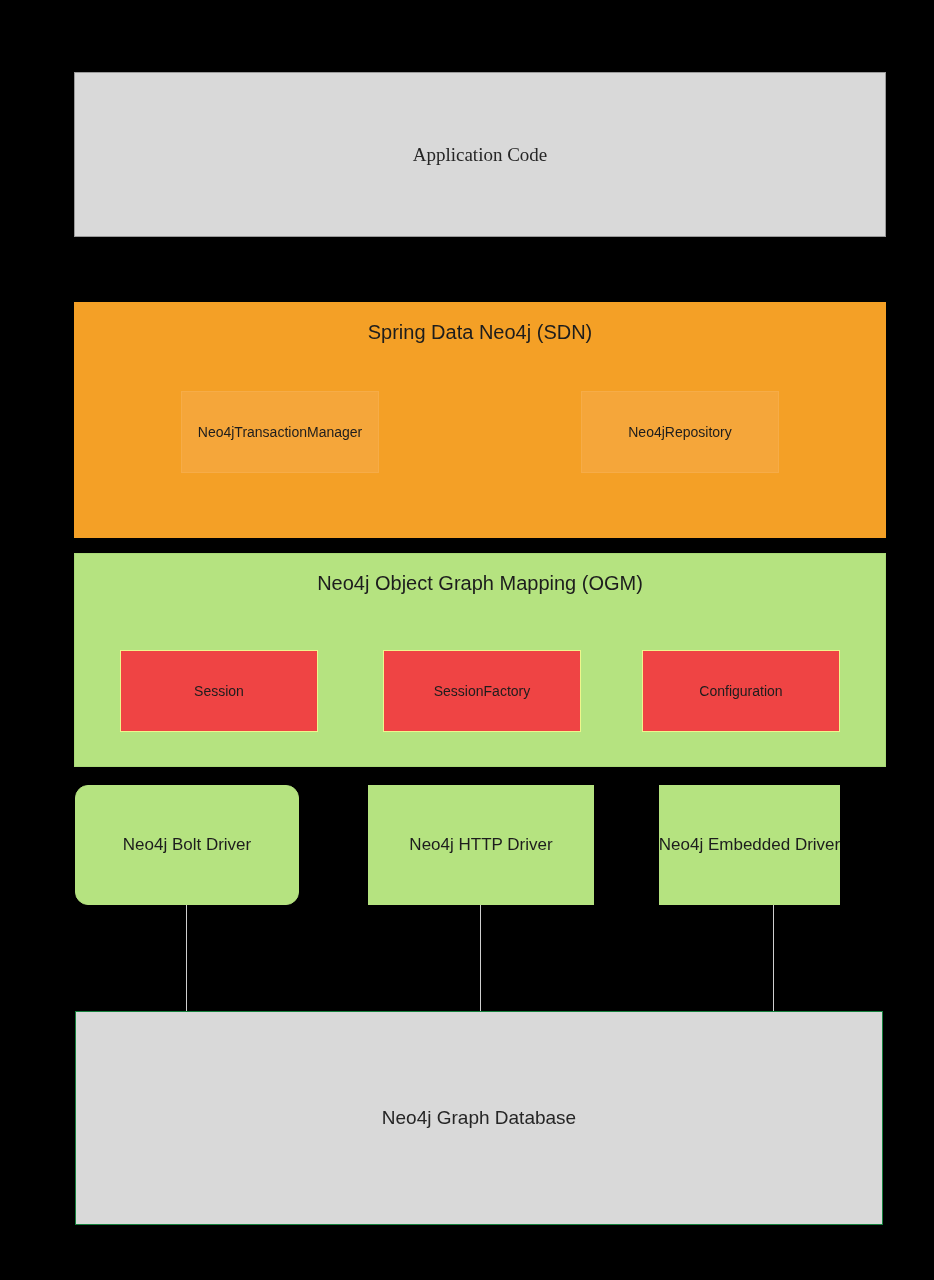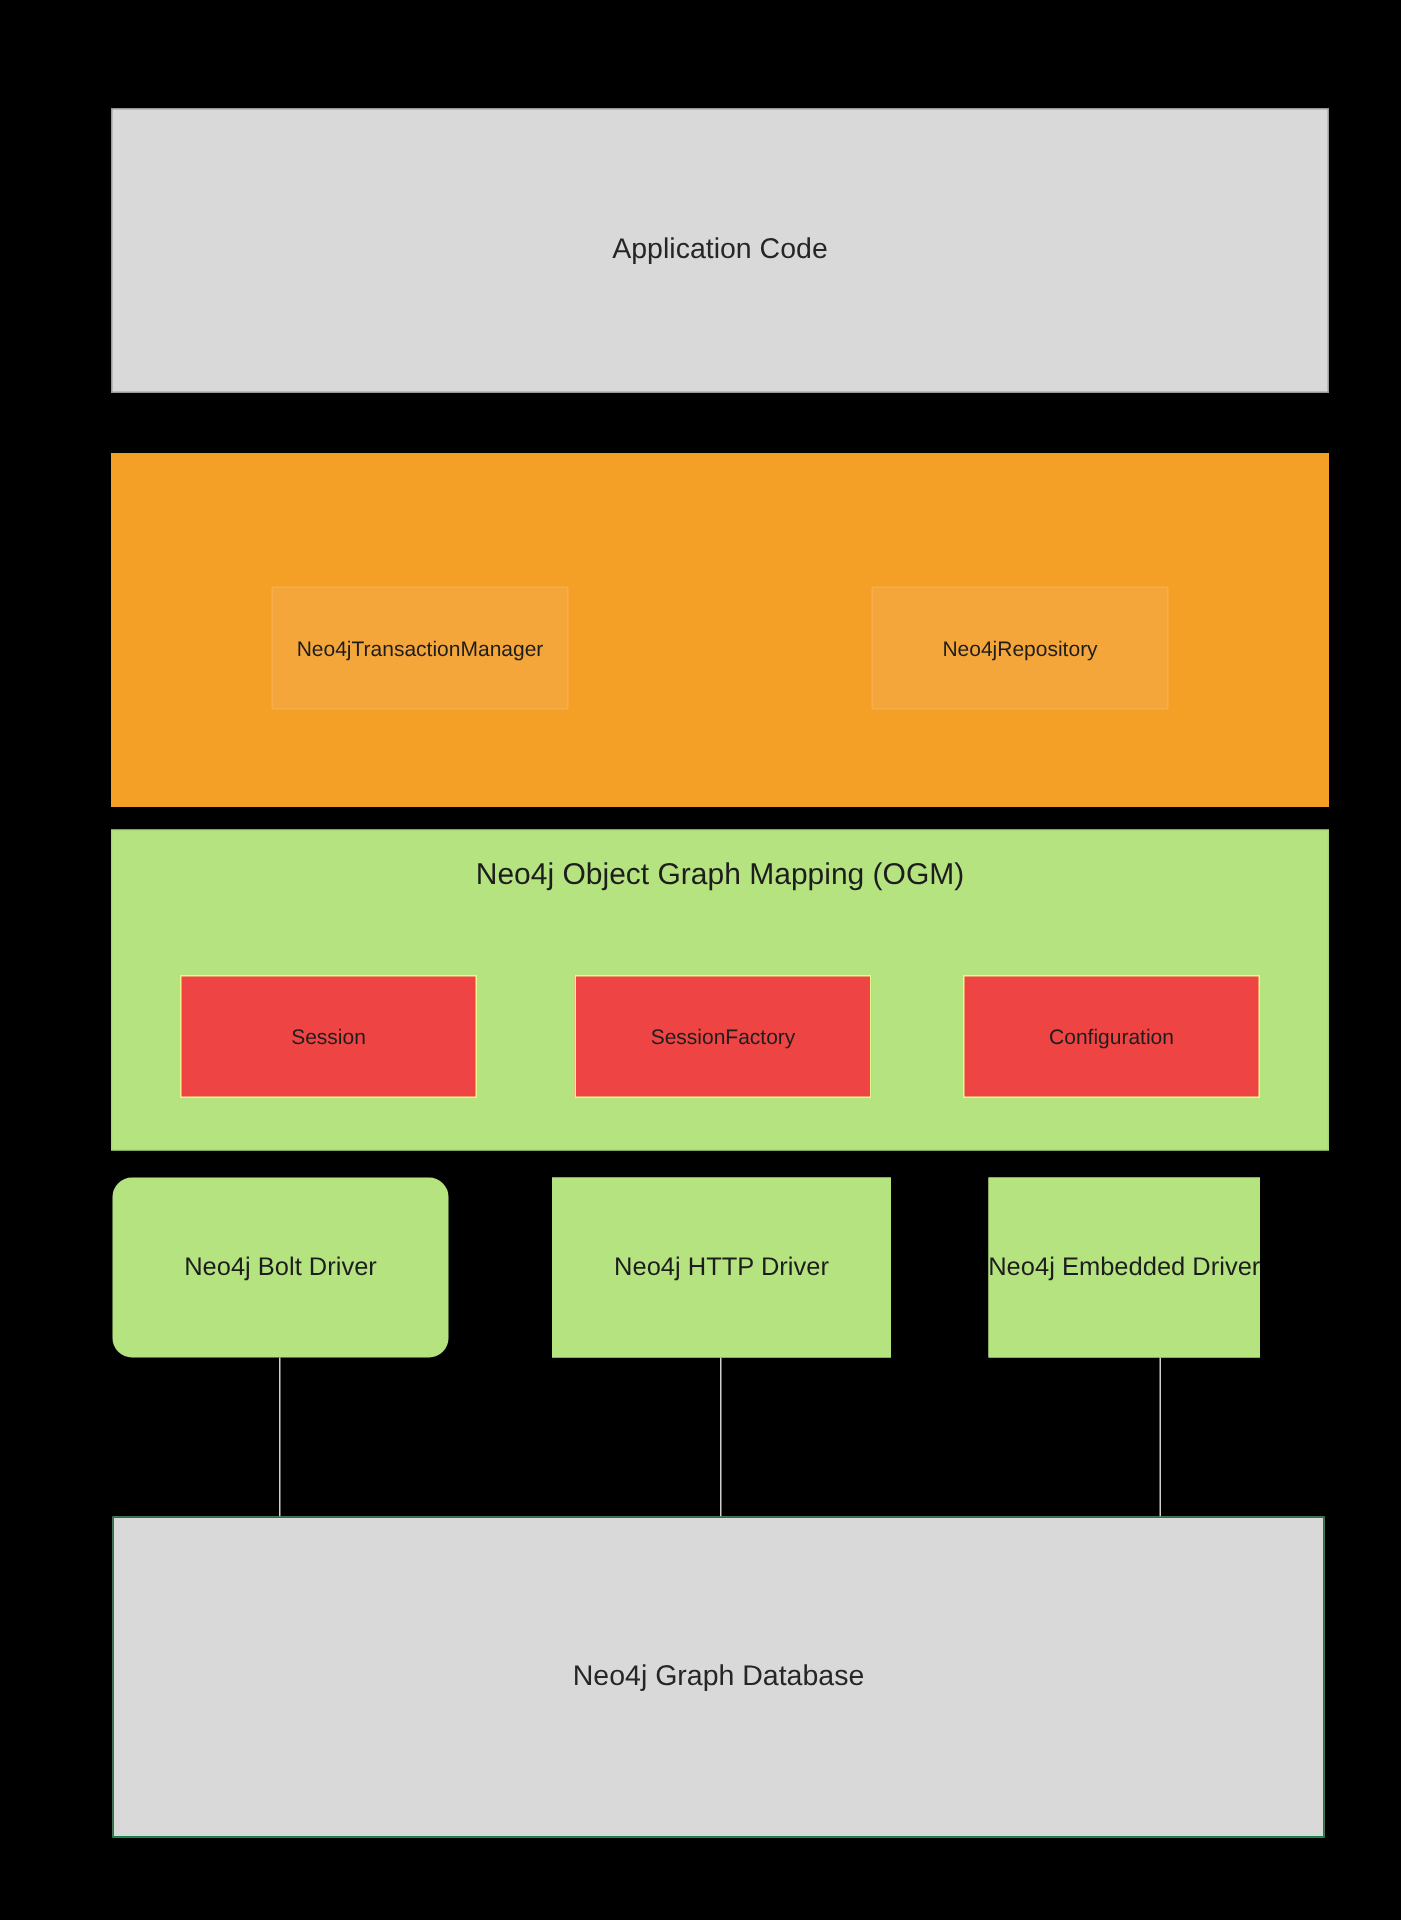--- a/index.html
+++ b/index.html
@@ -30,25 +30,26 @@
     justify-content: center;
     text-align: center;
     white-space: nowrap;
   }
 
   
   #app-code {
     left: 74px;
     top: 72px;
     width: 812px;
-    height: 190px;
+    height: 165px;
     background: #d9d9d9;
     border: 1px solid #9a9a9a;
     font-size: 19px;
     color: #262626;
+    font-family: Liberation Serif, serif;
   }
 
   
   #sdn-layer {
     left: 74px;
     top: 302px;
     width: 812px;
     height: 236px;
     background: #f4a026;
     border: 1px solid #f4a026;
@@ -155,20 +156,21 @@
 </head>
 <body>
 
 <div class="canvas">
 
   <div class="box" id="app-code">
     <span>Application Code</span>
   </div>
 
   <div class="box" id="sdn-layer">
+    <div class="layer-title">Spring Data Neo4j (SDN)</div>
 
     <div class="sdn-sub" id="sdn-txmanager">
       <span>Neo4jTransactionManager</span>
     </div>
 
     <div class="sdn-sub" id="sdn-repository">
       <span>Neo4jRepository</span>
     </div>
   </div>
 

